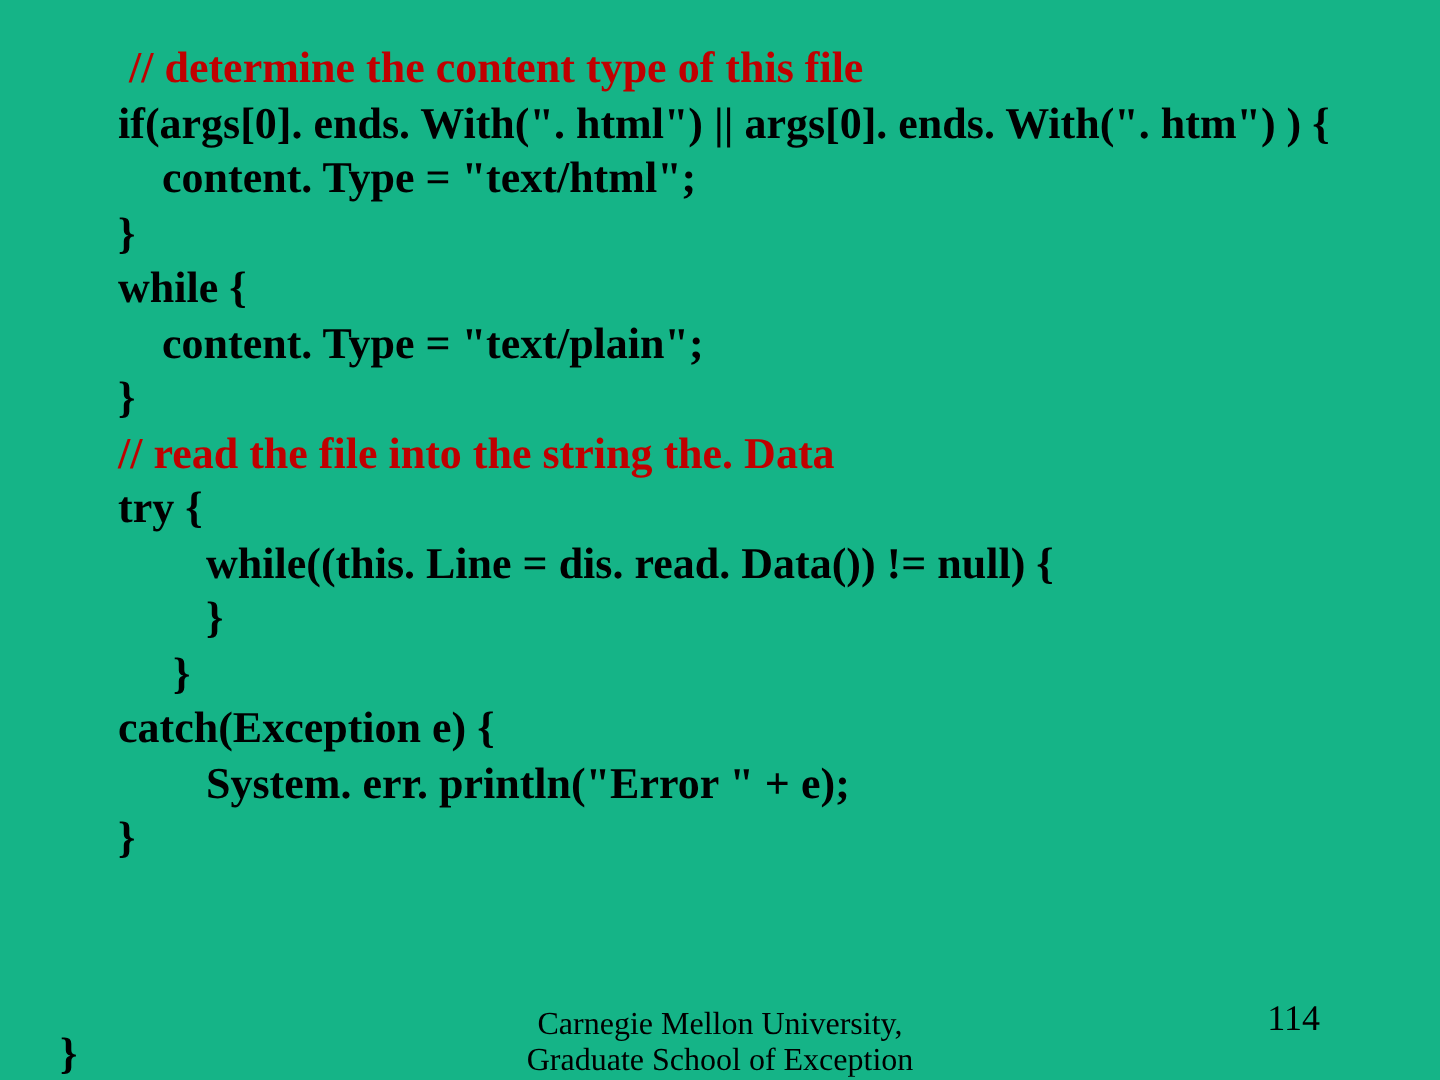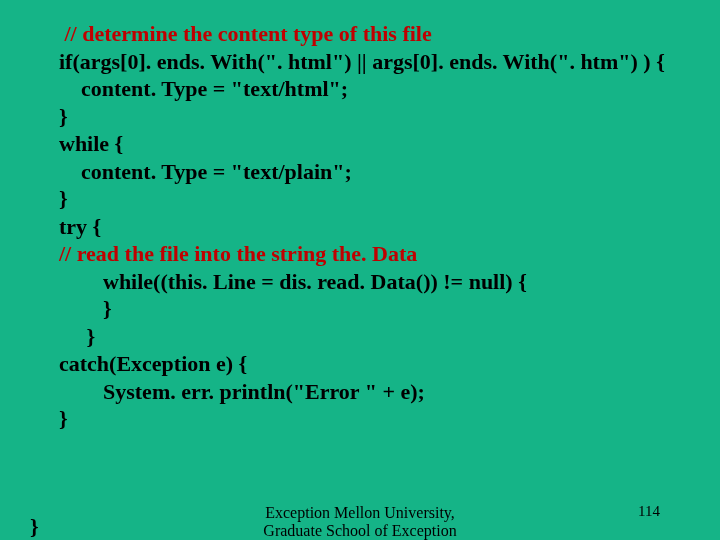--- a/index.html
+++ b/index.html
@@ -39,45 +39,45 @@
     left: 0;
     right: 0;
     text-align: center;
     font-size: 16px;
     color: #000;
   }
   .pagenum {
     position: absolute;
     right: 60px;
     bottom: 20px;
-    font-size: 15px;
+    font-size: 18px;
     color: #000;
   }
 </style>
 </head>
 <body>
 
 <div class="content">
   <div class="line comment"> // determine the content type of this file</div>
   <div class="line bold">if(args[0]. ends. With(". html") || args[0]. ends. With(". htm") ) {</div>
   <div class="line bold">    content. Type = "text/html";</div>
   <div class="line bold">}</div>
   <div class="line bold">while {</div>
   <div class="line bold">    content. Type = "text/plain";</div>
   <div class="line bold">}</div>
+  <div class="line comment">// read the file into the string the. Data</div>
   <div class="line bold">try {</div>
-  <div class="line comment">// read the file into the string the. Data</div>
   <div class="line bold">        while((this. Line = dis. read. Data()) != null) {</div>
   <div class="line bold">        }</div>
   <div class="line bold">     }</div>
   <div class="line bold">catch(Exception e) {</div>
   <div class="line bold">        System. err. println("Error " + e);</div>
   <div class="line bold">}</div>
 </div>
 
 <div class="bold" style="position:absolute; left:30px; bottom:0px; font-size:22px;">}</div>
 
 <div class="footer">
-  <div>Exception Mellon University,</div>
+  <div>Carnegie Mellon University,</div>
   <div>Graduate School of Exception</div>
 </div>
 
 <div class="pagenum">114</div>
 
 </body></html>

